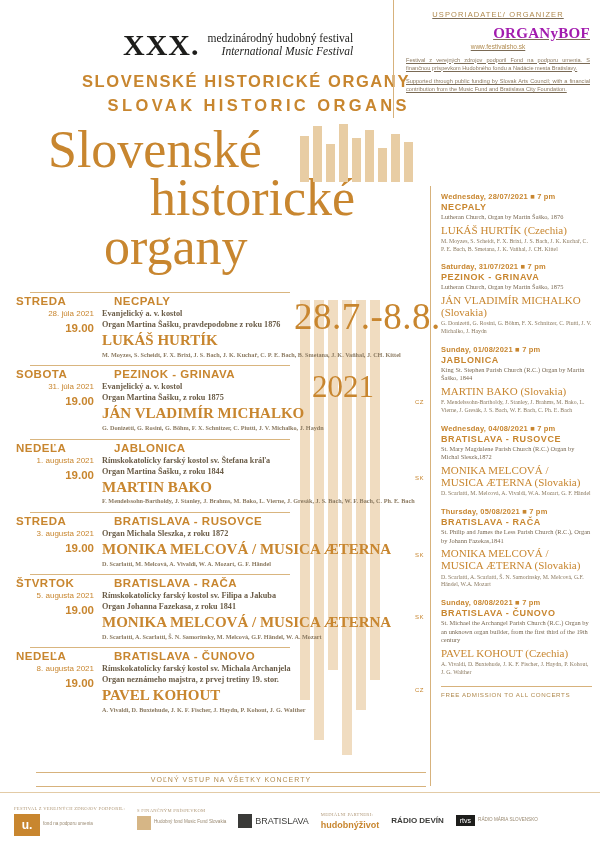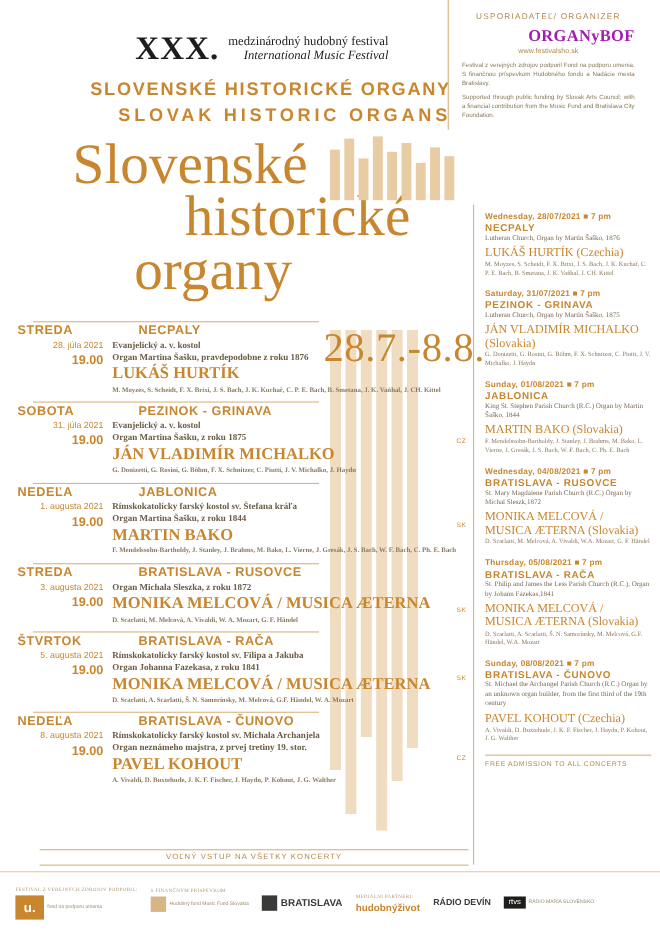--- a/index.html
+++ b/index.html
@@ -42,24 +42,25 @@
     font-weight: bold;
     font-size: 16.5px;
     letter-spacing: 1.6px;
     color: #c8862f;
     line-height: 1.45;
     padding-left: 12px;
   }
   .sho-title .en { letter-spacing: 3.4px; }
 
   .top-right {
-    position: absolute; right: 13px; top: 0; width: 180px; height: 118px;
+    position: absolute; right: 0; top: 0; width: 207px; height: 118px;
     border-left: 1px solid #d7b27c;
     padding: 10px 10px 0 12px;
     color: #7a6a55;
+    text-decoration: underline;
   }
   .org-label {
     font-family: "Liberation Sans", sans-serif;
     font-size: 7.5px; letter-spacing: 1.1px; color: #b08a4e;
     text-align: center; line-height: 1.4;
   }
   .org-name {
     text-align: right;
     font-size: 15px; font-weight: bold; color: #a21caf;
     margin-top: 4px; letter-spacing: .3px;
@@ -80,21 +81,21 @@
     overflow: hidden;
   }
   .ghost {
     position: absolute; left: 14px; top: 10px;
     font-size: 46px; line-height: .92; color: #f0dcc0;
     font-style: italic; font-weight: normal; white-space: nowrap;
   }
   .ghost div:nth-child(2) { padding-left: 10px; }
   .ghost div:nth-child(3) { padding-left: 0px; }
   .hero-title {
-    position: absolute; left: 66px; top: 8px;
+    position: absolute; left: 48px; top: 8px;
     color: #c8862f;
     font-size: 52px; line-height: .93;
     font-weight: normal;
   }
   .hero-title .l2 { padding-left: 102px; }
   .hero-title .l3 { padding-left: 56px; }
 
   
   .pipes {
     position: absolute; left: 300px; top: 122px; width: 128px; height: 60px;
@@ -120,21 +121,21 @@
   
   .sk-list {
     position: absolute; left: 0; top: 292px; width: 430px; height: 470px;
     padding-left: 8px;
   }
   .ev { position: relative; padding: 0 0 0 8px; margin-bottom: 6px; }
   .ev-line {
     position: absolute; left: 22px; right: 140px; top: 0; height: 1px; background: #d9b57f;
   }
   .ev-head {
-    display: flex; align-items: center; gap: 18px;
+    display: flex; align-items: center; gap: 6px;
     color: #c8862f; font-family: "Liberation Sans", sans-serif;
     font-weight: bold; font-size: 11.5px; letter-spacing: .5px;
     padding-top: 3px;
   }
   .ev-day { min-width: 92px; }
   .ev-city { color: #c8862f; }
   .ev-body { display: flex; gap: 8px; padding-top: 1px; }
   .ev-when {
     width: 78px; text-align: right; flex: 0 0 78px;
     color: #c8862f; font-family: "Liberation Sans", sans-serif;
@@ -195,21 +196,21 @@
   .u-mark {
     width: 26px; height: 22px; background: #c8862f; color: #fff;
     display: flex; align-items: center; justify-content: center;
     font-weight: bold; font-size: 12px; font-family: "Liberation Sans", sans-serif;
   }
   .badge {
     display: inline-flex; align-items: center; gap: 3px;
   }
   .sq { width: 14px; height: 14px; background: #d6b686; }
   .rtvs { background:#1d1d1b; color:#fff; font-size:7px; padding:2px 4px; font-family:"Liberation Sans", sans-serif; }
-  .bratislava { font-family:"Liberation Sans", sans-serif; font-weight:bold; font-size:9px; color:#3a3a38; }
+  .bratislava { font-family:"Liberation Sans", sans-serif; font-weight:normal; font-size:9px; color:#3a3a38; }
   .hudobny { font-family:"Liberation Sans", sans-serif; font-weight:bold; font-size:9px; color:#c8862f; }
   .radio { font-family:"Liberation Sans", sans-serif; font-weight:bold; font-size:8px; color:#3a3a38; }
   .small-muted { font-size:4.6px; color:#9a8a72; font-family:"Liberation Sans", sans-serif; line-height:1.4; }
 </style>
 </head>
 <body>
 
 <div class="poster">
 
   <div class="top">
@@ -261,20 +262,21 @@
     <span style="left:0;height:400px;"></span>
     <span style="left:14px;height:440px;"></span>
     <span style="left:28px;height:370px;"></span>
     <span style="left:42px;height:455px;"></span>
     <span style="left:56px;height:410px;"></span>
     <span style="left:70px;height:380px;"></span>
   </div>
 
   <div class="dates">
     <div class="d1">28.7.-8.8.</div>
+    <div class="d2">2021</div>
   </div>
 
   <div class="sk-list">
 
     <div class="ev">
       <div class="ev-line"></div>
       <div class="ev-head">
         <span class="ev-day">STREDA</span>
         <span class="ev-city">NECPALY</span>
       </div>

